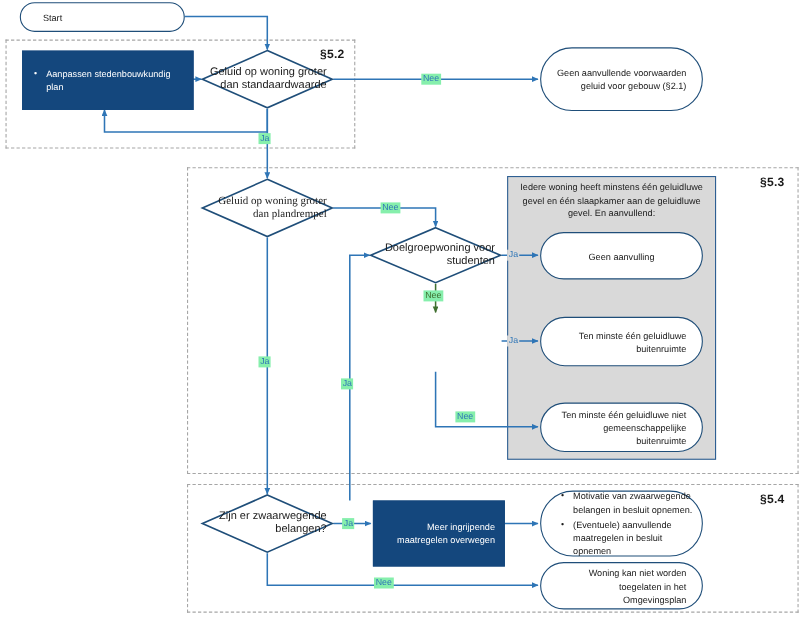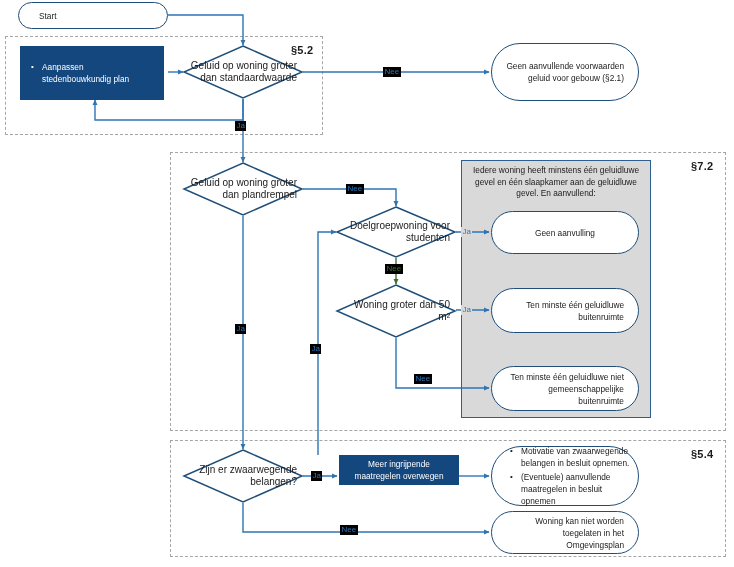--- a/index.html
+++ b/index.html
@@ -134,38 +134,38 @@
     position: absolute;
     left: 0; top: 0;
     width: 734px;
     height: 567px;
     pointer-events: none;
   }
   .edge-label {
     position: absolute;
     font-size: 8px;
     color: #2e75b6;
-    background: #000000;
+    background: #86efac;
     padding: 0 1.5px;
     white-space: nowrap;
     line-height: 10px;
   }
   .edge-label.on-grey { background: #d9d9d9; }
   .edge-label.dark { color: #3f6f2f; }
 </style>
 </head>
 <body>
 
 <div id="canvas">
 
   <div class="section-frame" style="left:5px; top:36px; width:318px; height:99px;"></div>
   <div class="section-label" style="left:291px; top:44px;">§5.2</div>
 
   <div class="section-frame" style="left:170px; top:152px; width:556px; height:279px;"></div>
-  <div class="section-label" style="left:691px; top:160px;">§7.2</div>
+  <div class="section-label" style="left:691px; top:160px;">§5.3</div>
 
   <div class="section-frame" style="left:170px; top:440px; width:556px; height:117px;"></div>
   <div class="section-label" style="left:691px; top:448px;">§5.4</div>
 
   <div class="grey-panel" style="left:461px; top:160px; width:190px; height:258px;"></div>
   <div class="grey-panel-caption" style="left:466px; top:165px; width:180px;">Iedere woning heeft minstens één geluidluwe gevel en één slaapkamer aan de geluidluwe gevel. En aanvullend:</div>
 
   <svg id="wires" viewBox="0 0 734 567" width="734" height="567">
     <defs>
       <marker id="arrow" markerWidth="7" markerHeight="7" refX="5.4" refY="2.6" orient="auto" markerUnits="userSpaceOnUse">
@@ -220,78 +220,72 @@
   <div class="edge-label on-grey" style="left:461px; top:305px;">Ja</div>
   <div class="edge-label" style="left:414px; top:374px;">Nee</div>
   <div class="edge-label" style="left:311px; top:471px;">Ja</div>
   <div class="edge-label" style="left:340px; top:525px;">Nee</div>
   <div class="edge-label" style="left:310px; top:344px;">Ja</div>
 
   <div class="node-round left-align" style="left:18px; top:2px; width:150px; height:27px; padding-left:20px;">
     <span>Start</span>
   </div>
 
-  <div class="node-process bulleted" style="left:20px; top:46px; width:144px; height:54px;justify-content:center;">
+  <div class="node-process bulleted" style="left:20px; top:46px; width:156px; height:54px;justify-content:center;">
     <ul class="bullets">
       <li>Aanpassen stedenbouwkundig plan</li>
     </ul>
   </div>
 
   <div class="diamond-wrap" style="left:183px; top:45px; width:120px; height:54px;">
     <svg width="120" height="54" viewBox="0 0 120 54">
       <polygon points="60,1 119,27 60,53 1,27" fill="#ffffff" stroke="#1f4e79" stroke-width="1.5"></polygon>
     </svg>
     <div class="diamond-text">Geluid op woning groter dan standaardwaarde</div>
   </div>
 
   <div class="node-round" style="left:491px; top:43px; width:148px; height:58px;">
     <span>Geen aanvullende voorwaarden geluid voor gebouw (§2.1)</span>
   </div>
 
-  <div class="diamond-wrap" style="left:183px; top:162px; width:120px; height:54px;">
+  <div class="diamond-wrap" style="left:183px; top:162px; width:120px; height:54px;font-family:Liberation Serif, serif;">
     <svg width="120" height="54" viewBox="0 0 120 54">
       <polygon points="60,1 119,27 60,53 1,27" fill="#ffffff" stroke="#1f4e79" stroke-width="1.5"></polygon>
     </svg>
     <div class="diamond-text">Geluid op woning groter dan plandrempel</div>
   </div>
 
   <div class="diamond-wrap" style="left:336px; top:206px; width:120px; height:52px;">
     <svg width="120" height="52" viewBox="0 0 120 52">
       <polygon points="60,1 119,26 60,51 1,26" fill="#ffffff" stroke="#1f4e79" stroke-width="1.5"></polygon>
     </svg>
     <div class="diamond-text">Doelgroepwoning voor studenten</div>
   </div>
 
-  <div class="diamond-wrap" style="left:336px; top:284px; width:120px; height:54px;">
-    <svg width="120" height="54" viewBox="0 0 120 54">
-      <polygon points="60,1 119,27 60,53 1,27" fill="#ffffff" stroke="#1f4e79" stroke-width="1.5"></polygon>
-    </svg>
-    <div class="diamond-text">Woning groter dan 50 m²</div>
-  </div>
 
   <div class="node-round" style="left:491px; top:211px; width:148px; height:43px;">
     <span>Geen aanvulling</span>
   </div>
 
   <div class="node-round" style="left:491px; top:288px; width:148px; height:45px;">
     <span>Ten minste één geluidluwe buitenruimte</span>
   </div>
 
   <div class="node-round" style="left:491px; top:366px; width:148px; height:45px;">
     <span>Ten minste één geluidluwe niet gemeenschappelijke buitenruimte</span>
   </div>
 
   <div class="diamond-wrap" style="left:183px; top:449px; width:120px; height:54px;">
     <svg width="120" height="54" viewBox="0 0 120 54">
       <polygon points="60,1 119,27 60,53 1,27" fill="#ffffff" stroke="#1f4e79" stroke-width="1.5"></polygon>
     </svg>
     <div class="diamond-text">Zijn er zwaarwegende belangen?</div>
   </div>
 
-  <div class="node-process" style="left:339px; top:455px; width:120px; height:30px;">
+  <div class="node-process" style="left:339px; top:455px; width:120px; height:60px;text-align:right;">
     <span>Meer ingrijpende maatregelen overwegen</span>
   </div>
 
   <div class="node-round" style="left:491px; top:511px; width:148px; height:43px;">
     <span>Woning kan niet worden toegelaten in het Omgevingsplan</span>
   </div>
 
   <div class="node-round left-align" style="left:491px; top:446px; width:148px; height:60px; padding-left:16px; padding-right:8px;">
     <ul class="bullets">
       <li>Motivatie van zwaarwegende belangen in besluit opnemen.</li>

